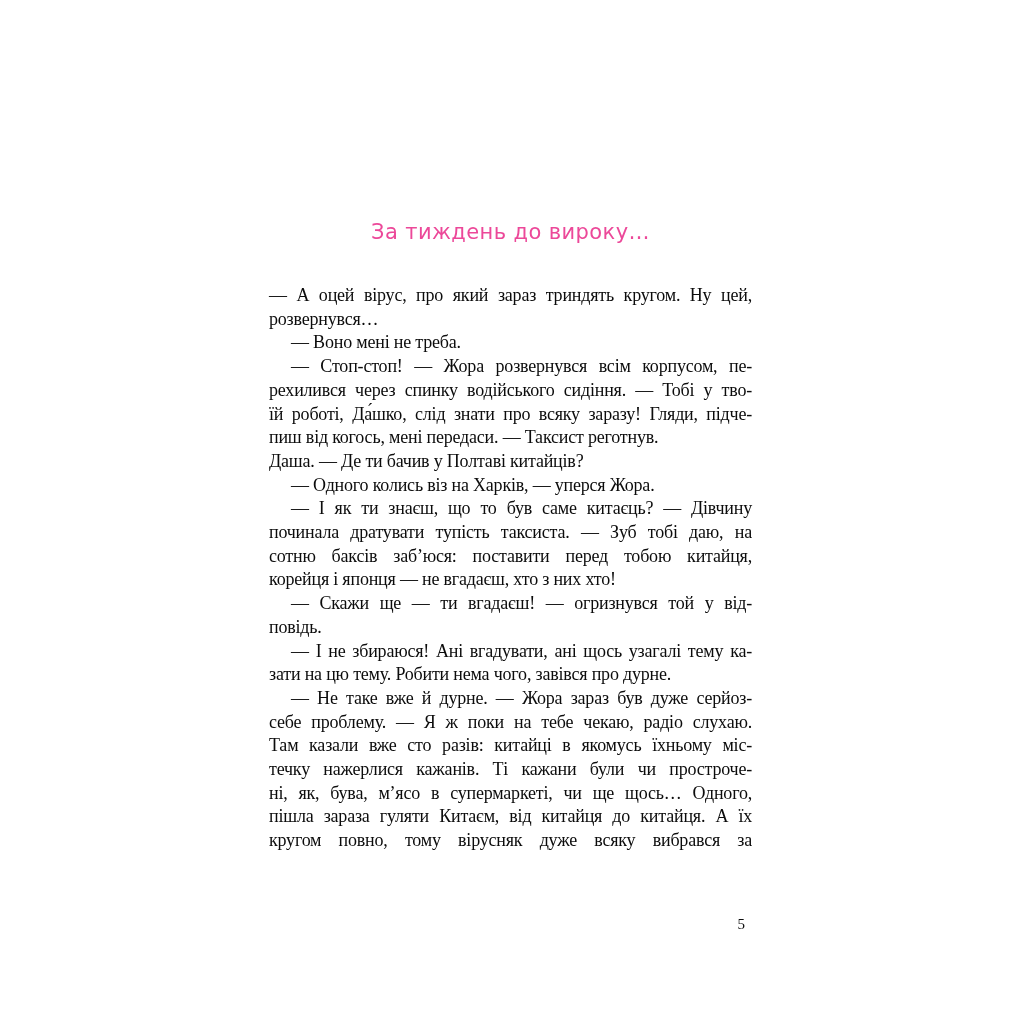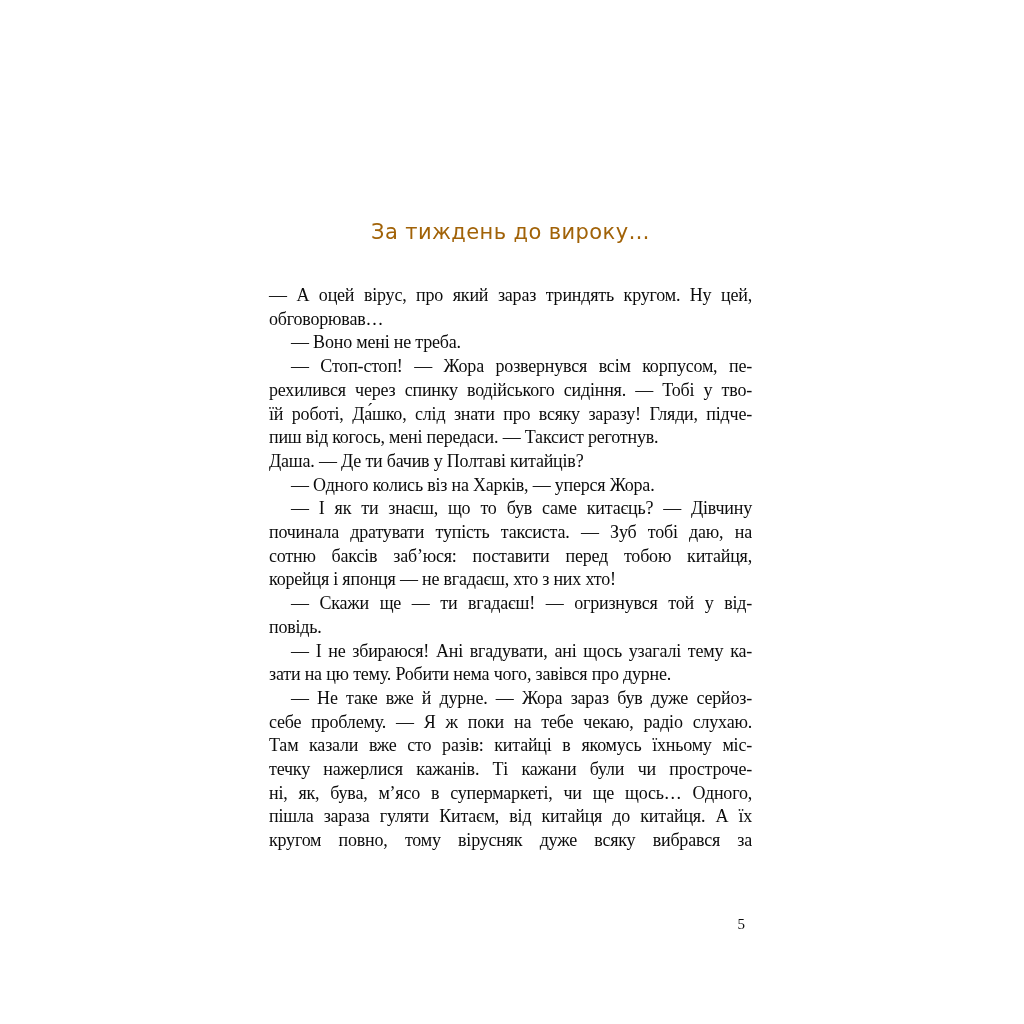--- a/index.html
+++ b/index.html
@@ -17,21 +17,21 @@
   .chapter-title {
     position: absolute;
     left: 269px;
     top: 220px;
     width: 483px;
     text-align: center;
     font-family: "DejaVu Sans", "Liberation Sans", sans-serif;
     font-weight: 500;
     font-size: 21px;
     letter-spacing: 0.4px;
-    color: #a16207;
+    color: #ec4899;
   }
   .text-block {
     position: absolute;
     left: 269px;
     top: 284px;
     width: 483px;
     font-family: "Liberation Serif", "DejaVu Serif", serif;
     font-size: 18px;
     line-height: 23.7px;
     letter-spacing: -0.2px;
@@ -68,21 +68,21 @@
 </style>
 </head>
 <body>
 
 <div class="canvas">
   <div class="chapter-title">За тиждень до вироку…</div>
 
   <div class="text-block">
       <div class="paragraph">
         <div class="text-line">— А оцей вірус, про який зараз триндять кругом. Ну цей,</div>
-        <div class="text-line end">обговорював…</div>
+        <div class="text-line end">розвернувся…</div>
       </div>
       <div class="paragraph">
         <div class="text-line indent end">— Воно мені не треба.</div>
       </div>
       <div class="paragraph">
         <div class="text-line indent">— Стоп-стоп! — Жора розвернувся всім корпусом, пе-</div>
         <div class="text-line">рехилився через спинку водійського сидіння. — Тобі у тво-</div>
         <div class="text-line">їй роботі, Да́шко, слід знати про всяку заразу! Гляди, підче-</div>
         <div class="text-line end">пиш від когось, мені передаси. — Таксист реготнув.</div>
       </div>

